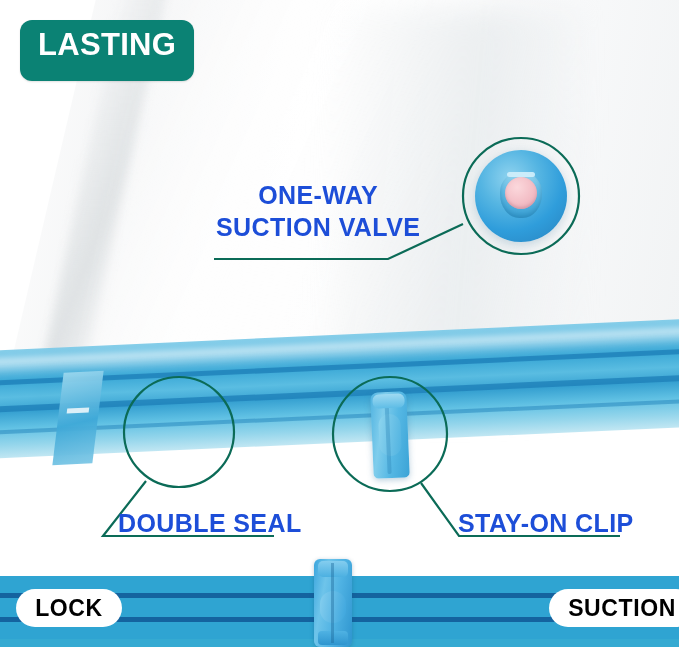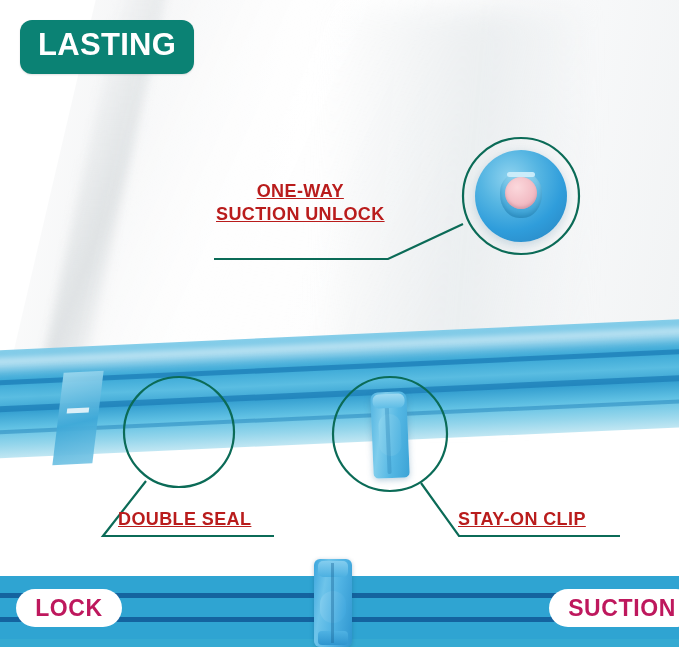--- a/index.html
+++ b/index.html
@@ -248,21 +248,21 @@
     width: 32px; height: 14px;
     border-radius: 6px;
     background: linear-gradient(180deg, #9fdaf2, #5fbde6);
   }
 
   
   .badge {
     position: absolute;
     left: 20px;
     top: 20px;
-    padding: 9px 18px 13px 18px;
+    padding: 9px 18px 20px 18px;
     background: #0b8274;
     border-radius: 12px;
     color: #ffffff;
     text-align: center;
     letter-spacing: .3px;
     line-height: 1.03;
     box-shadow: 0 1px 2px rgba(0,0,0,0.12);
   }
   .badge .line {
     display: block;
@@ -274,27 +274,26 @@
   .callout-svg {
     position: absolute;
     left: 0; top: 0;
     width: 679px; height: 647px;
     pointer-events: none;
   }
 
   
   .callout-label {
     position: absolute;
-    color: #b91c1c;
+    color: #1d4ed8;
     font-weight: bold;
-    font-size: 18px;
+    font-size: 25px;
     letter-spacing: .4px;
     line-height: 1.27;
     white-space: nowrap;
-    text-decoration: underline;
   }
   #label-valve {
     left: 216px;
     top: 180px;
     text-align: center;
   }
   #label-double-seal {
     left: 118px;
     top: 508px;
   }
@@ -339,21 +338,21 @@
 
   .pill {
     position: absolute;
     top: 13px;
     height: 38px;
     background: #ffffff;
     border-radius: 19px;
     display: flex;
     align-items: center;
     justify-content: center;
-    color: #be185d;
+    color: #000000;
     font-weight: bold;
     font-size: 23px;
     letter-spacing: .6px;
   }
   #pill-lock   { left: 16px;  width: 106px; }
   #pill-unlock { left: 549px; width: 146px; }
 
   
   .slider {
     position: absolute;
@@ -451,21 +450,21 @@
       <path d="M 421 483 L 459 536 L 620 536"></path>
     </g>
   </svg>
 
   <div class="badge">
     <span class="line">LASTING</span>
   </div>
 
   <div class="callout-label" id="label-valve">
     <div>ONE-WAY</div>
-    <div>SUCTION UNLOCK</div>
+    <div>SUCTION VALVE</div>
   </div>
 
   <div class="callout-label" id="label-double-seal">
     <div>DOUBLE SEAL</div>
   </div>
 
   <div class="callout-label" id="label-stay-on-clip">
     <div>STAY-ON CLIP</div>
   </div>
 

